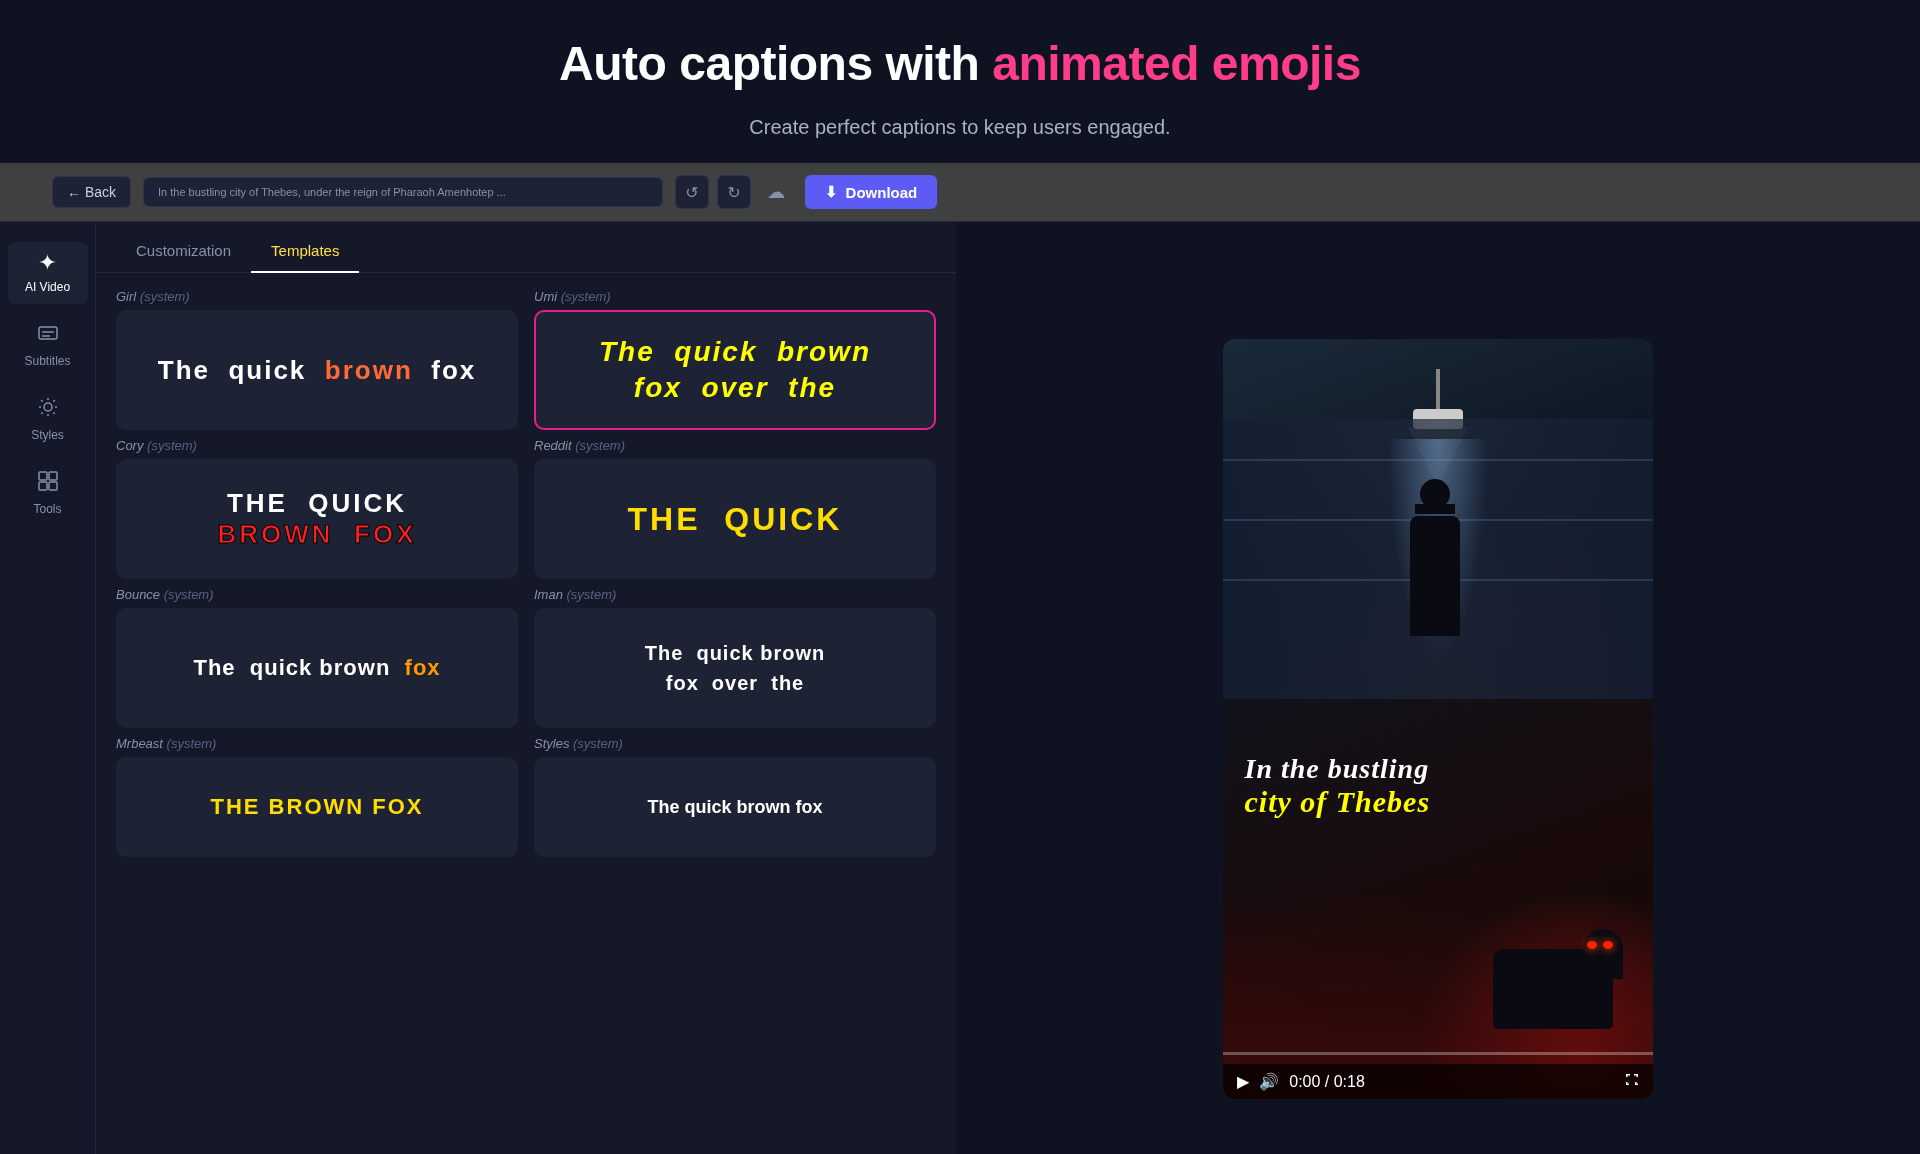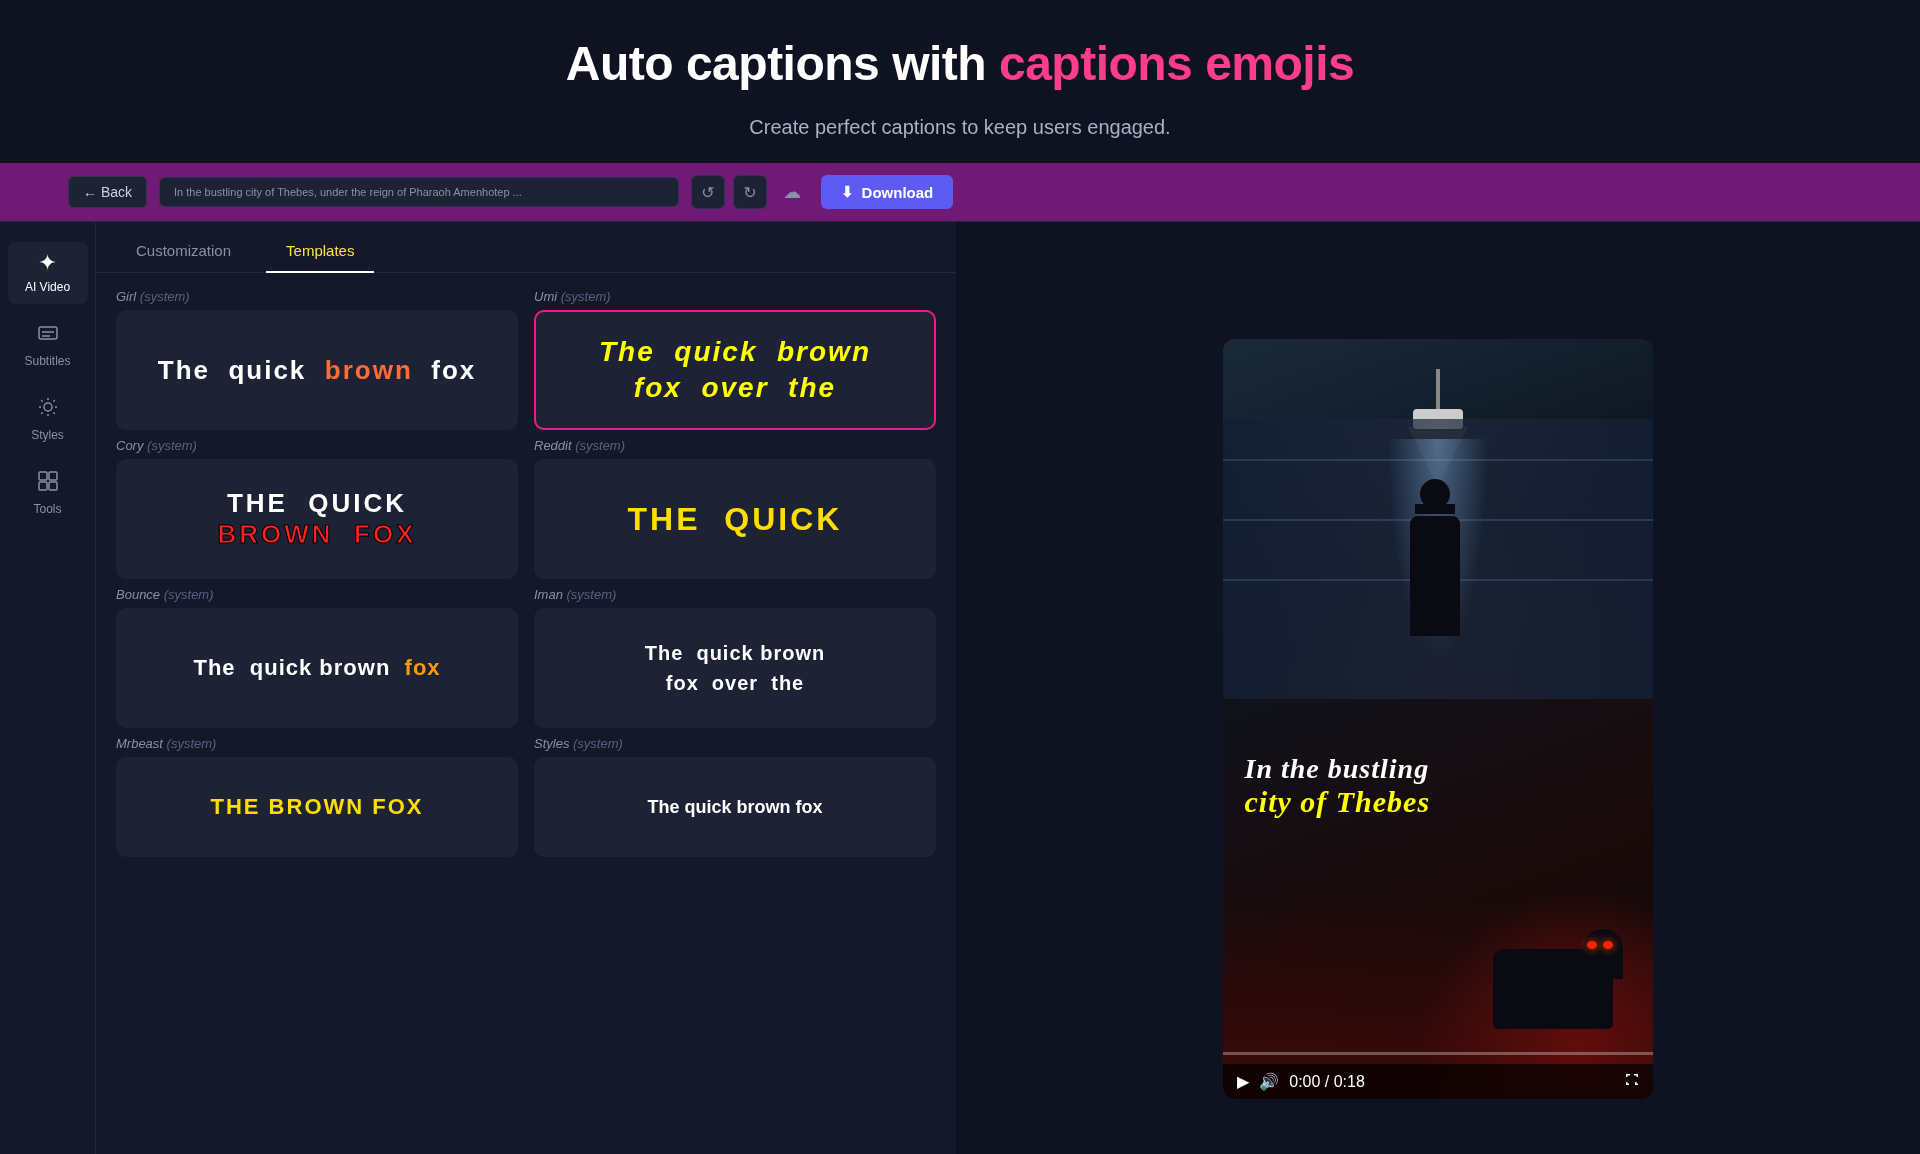--- a/index.html
+++ b/index.html
@@ -30,22 +30,22 @@
       font-size: 20px;
       color: #aab0c6;
       margin-top: 25px;
     }
 
     
     .toolbar {
       display: flex;
       align-items: center;
       gap: 12px;
-      padding: 12px 68px;
-      background: #701a75;
+      padding: 12px 52px;
+      background: #404040;
       border-bottom: 1px solid #222640;
     }
     .back-button {
       display: flex;
       align-items: center;
       gap: 6px;
       background: #1e2235;
       border: 1px solid #2e3350;
       color: #ccd0e0;
       padding: 7px 14px;
@@ -153,21 +153,21 @@
       display: flex;
       flex-direction: column;
       background: #151828;
       max-width: 860px;
       overflow: hidden;
     }
 
     
     .tabs {
       display: flex;
-      gap: 15px;
+      gap: 0;
       padding: 0 20px;
       border-bottom: 1px solid #222640;
       margin-top: 8px;
     }
     .tab {
       padding: 12px 20px;
       font-size: 15px;
       color: #8890aa;
       cursor: pointer;
       border-bottom: 2px solid transparent;
@@ -427,21 +427,21 @@
       height: 100%;
       width: 0%;
       background: #fff;
     }
   </style>
 </head>
 <body>
 
 <div class="header">
   <h1 class="header-title">
-    <span>Auto captions with </span><span class="animated">captions emojis</span>
+    <span>Auto captions with </span><span class="animated">animated emojis</span>
   </h1>
   <p class="header-subtitle">Create perfect captions to keep users engaged.</p>
 </div>
 
 <div class="toolbar">
   <button class="back-button">← Back</button>
   <div class="toolbar-text">In the bustling city of Thebes, under the reign of Pharaoh Amenhotep ...</div>
   <div class="toolbar-icons">
     <button class="toolbar-icon-btn">
       <span>↺</span>

